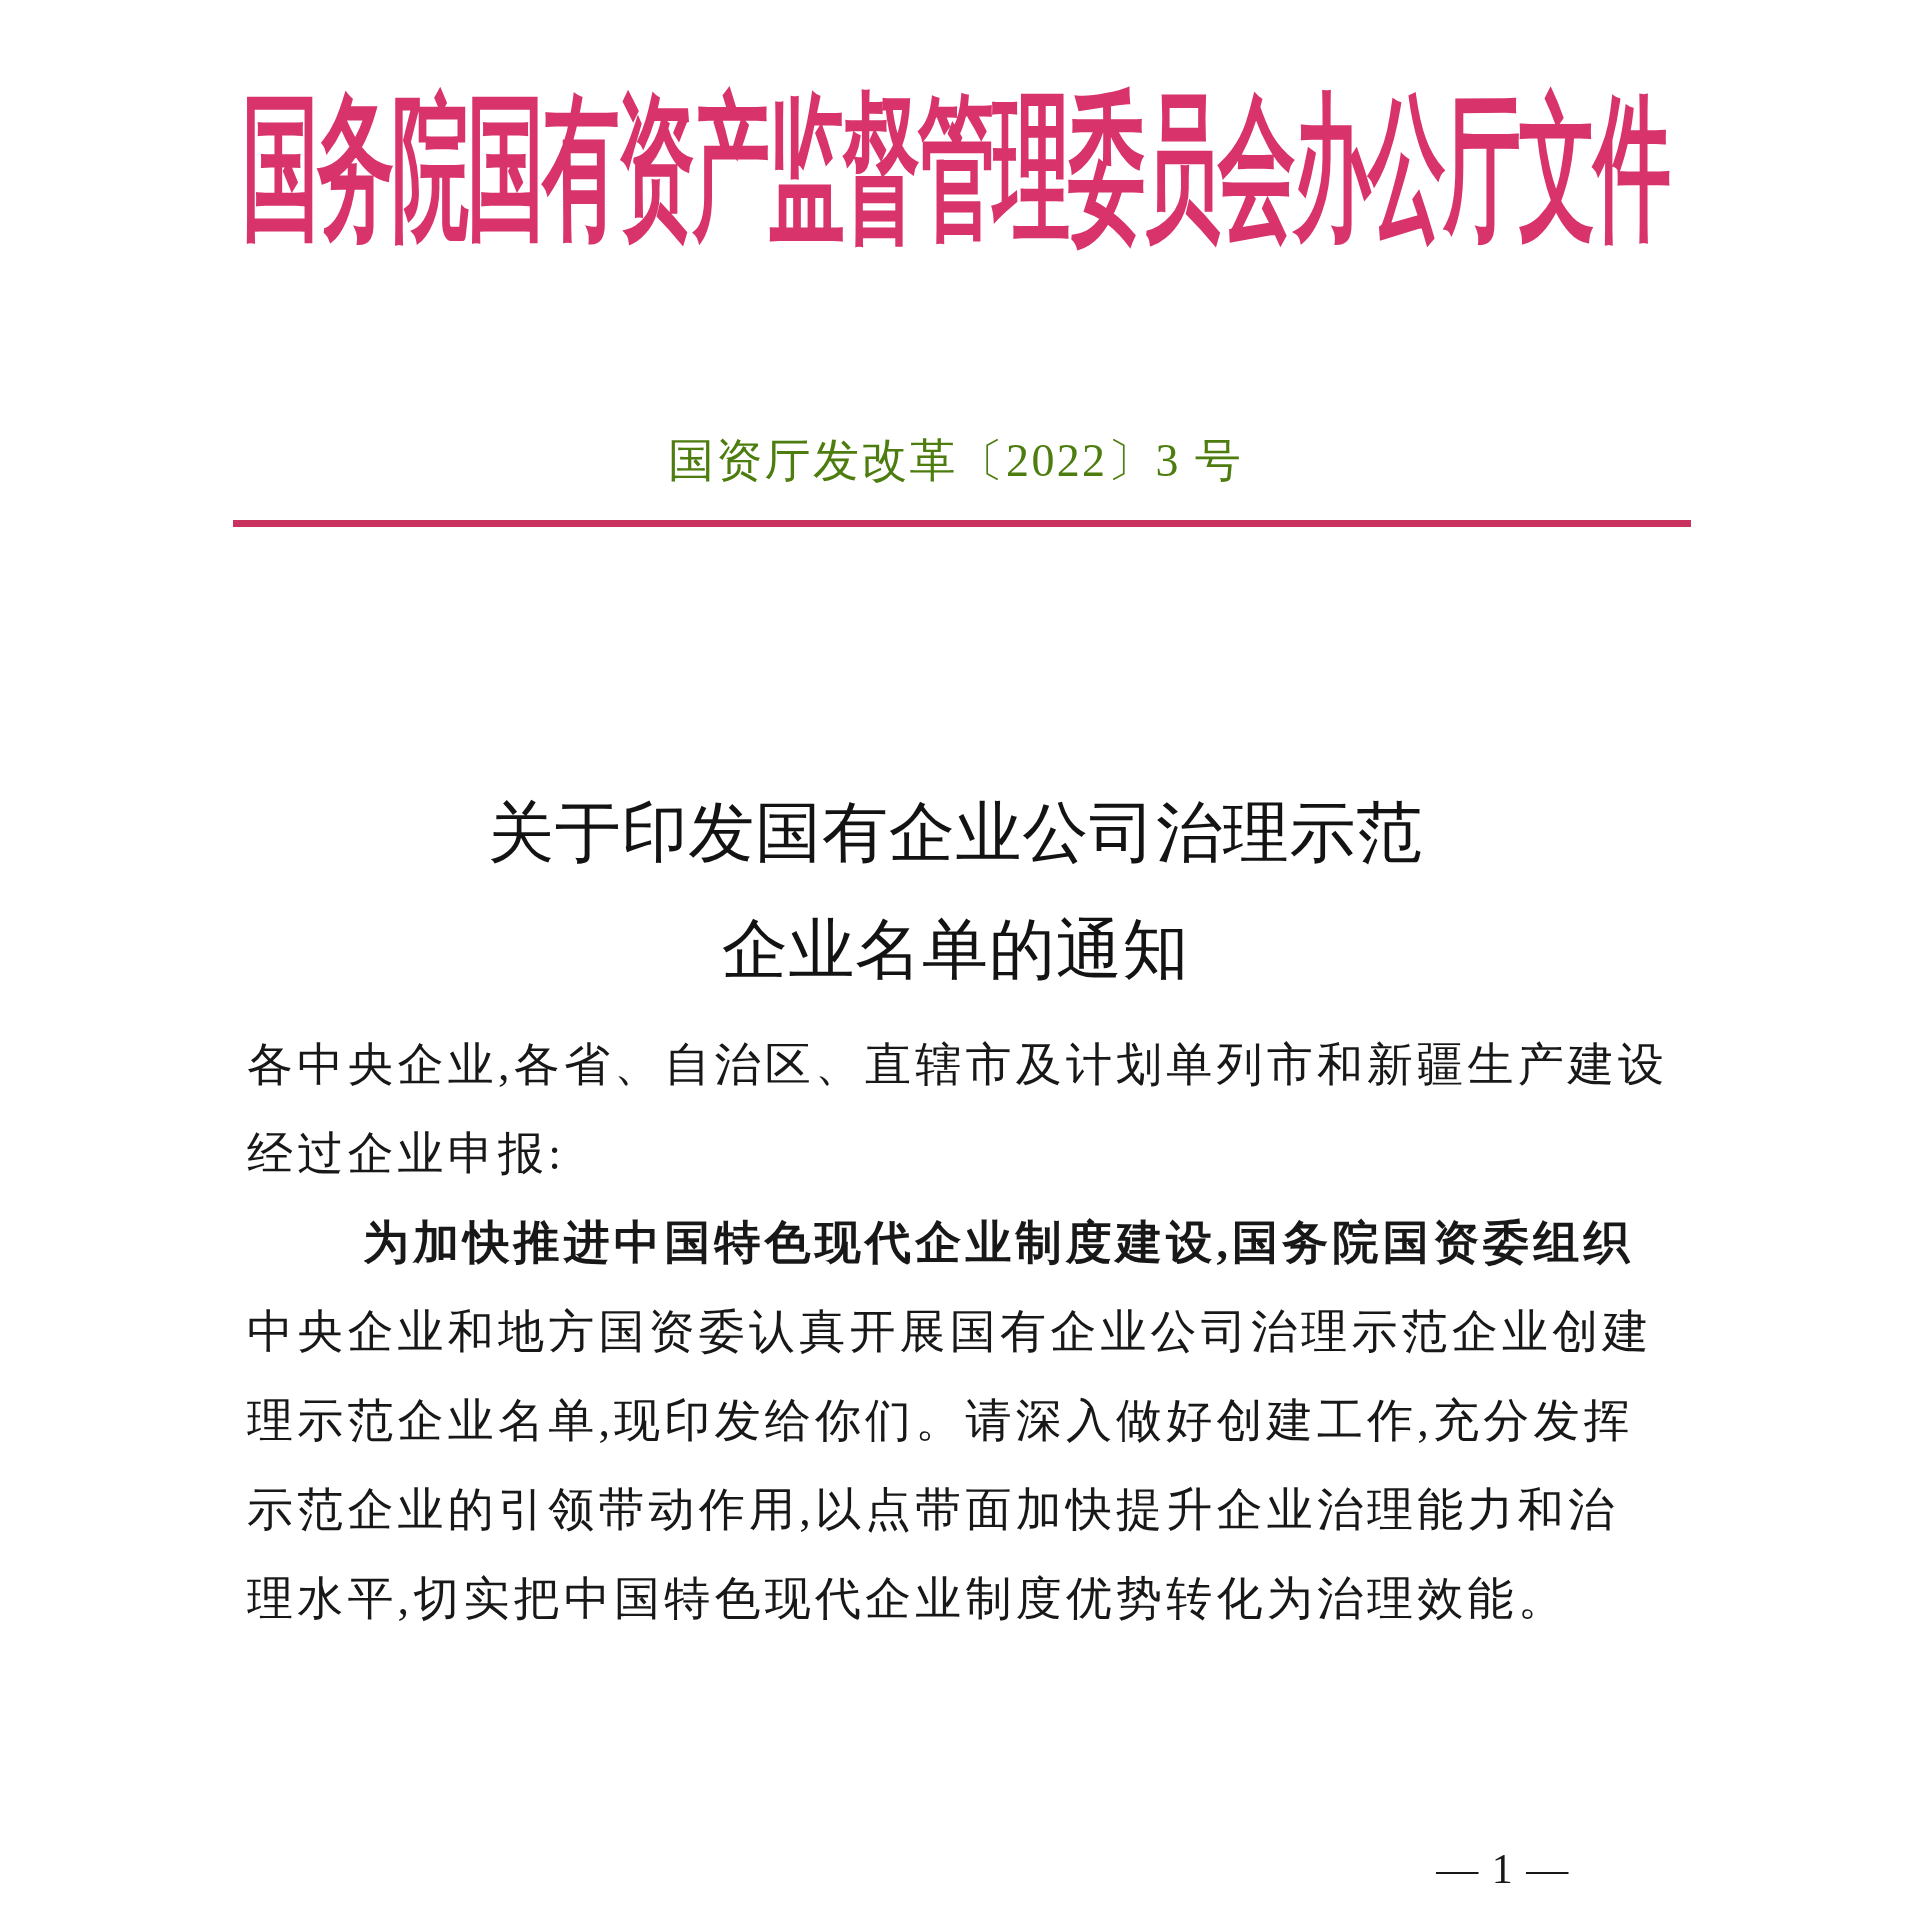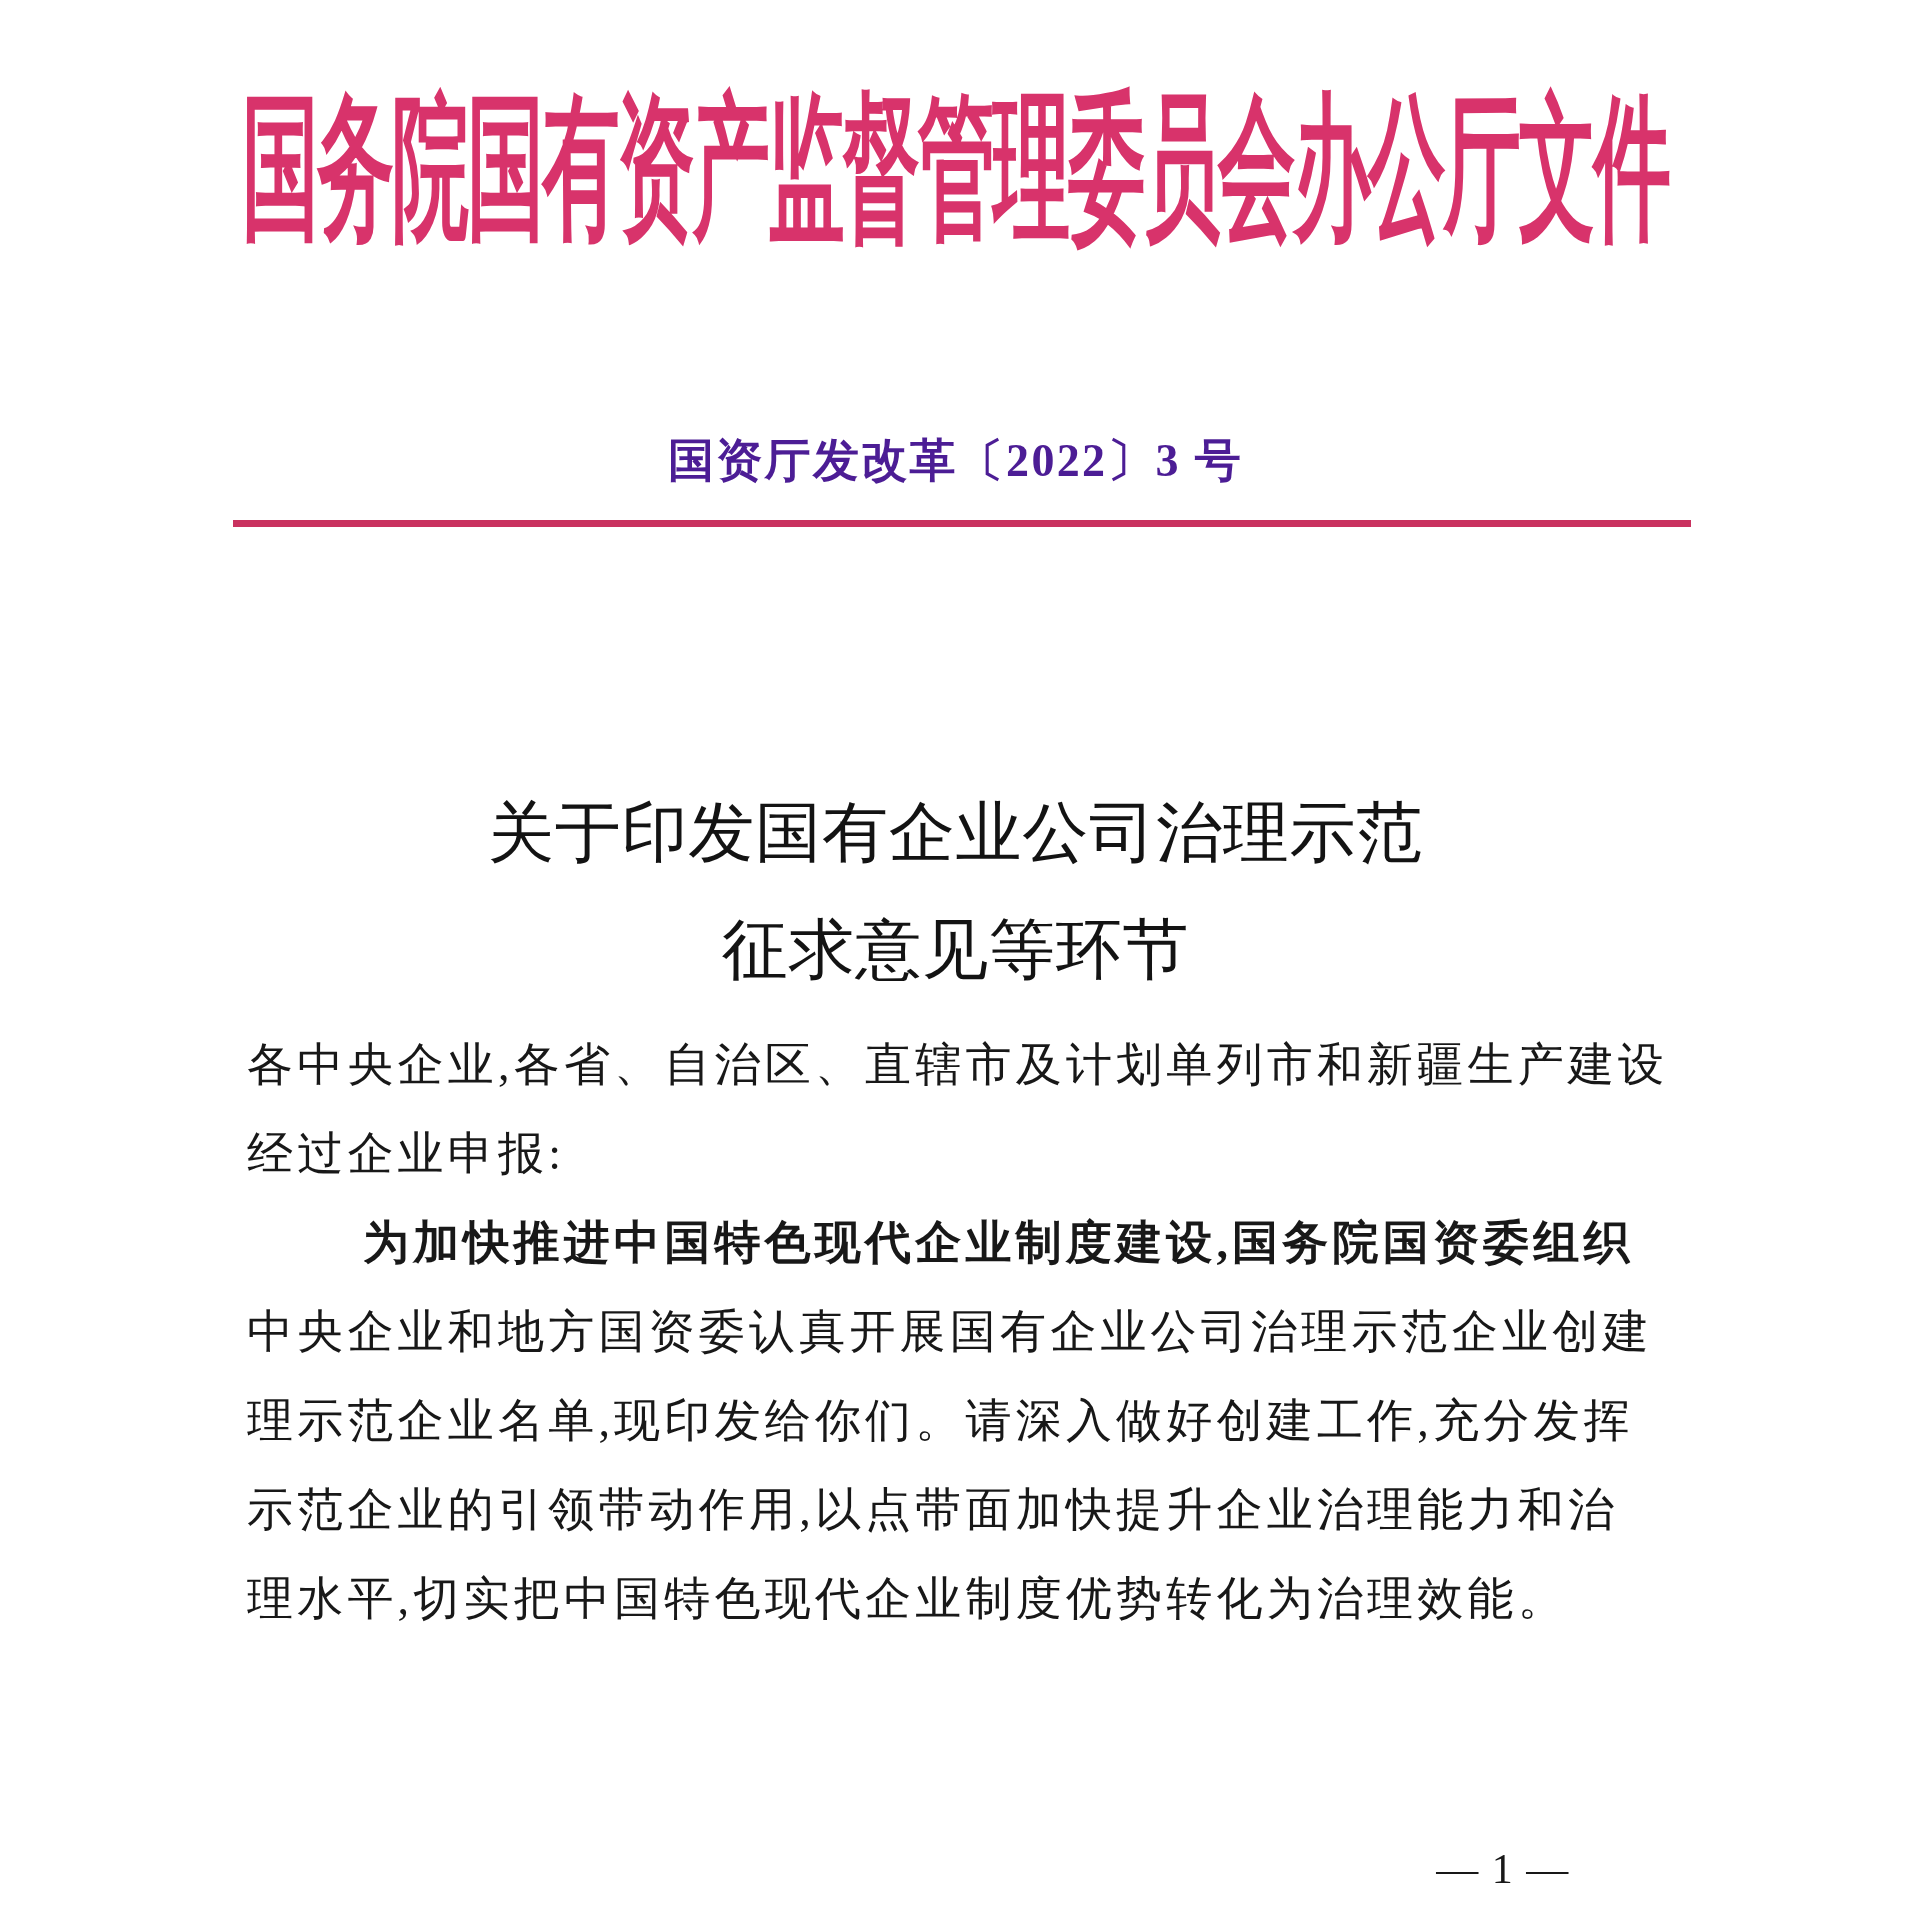--- a/index.html
+++ b/index.html
@@ -35,22 +35,21 @@
   
   .doc-number {
     position: absolute;
     top: 430px;
     left: 0;
     width: 100%;
     text-align: center;
     font-size: 46px;
     line-height: 62px;
     letter-spacing: 2.3px;
-    color: #4c1d95;
-    font-weight: bold;
+    color: #4d7c0f;
   }
   
   .red-rule {
     position: absolute;
     top: 520px;
     left: 233px;
     width: 1458px;
     height: 6.5px;
     background: #c9325f;
   }
@@ -103,21 +102,21 @@
 <div class="page">
 
   <div class="header-banner">国务院国有资产监督管理委员会办公厅文件</div>
 
   <div class="doc-number">国资厅发改革〔2022〕3 号</div>
 
   <div class="red-rule"></div>
 
   <div class="doc-title">
     <div>关于印发国有企业公司治理示范</div>
-    <div>征求意见等环节</div>
+    <div>企业名单的通知</div>
   </div>
 
   <div class="body-text">
     <div class="line">各中央企业,各省、自治区、直辖市及计划单列市和新疆生产建设</div>
     <div class="line">经过企业申报:</div>
     <div class="line indent">为加快推进中国特色现代企业制度建设,国务院国资委组织</div>
     <div class="line">中央企业和地方国资委认真开展国有企业公司治理示范企业创建</div>
     <div class="line">理示范企业名单,现印发给你们。请深入做好创建工作,充分发挥</div>
     <div class="line">示范企业的引领带动作用,以点带面加快提升企业治理能力和治</div>
     <div class="line">理水平,切实把中国特色现代企业制度优势转化为治理效能。</div>

